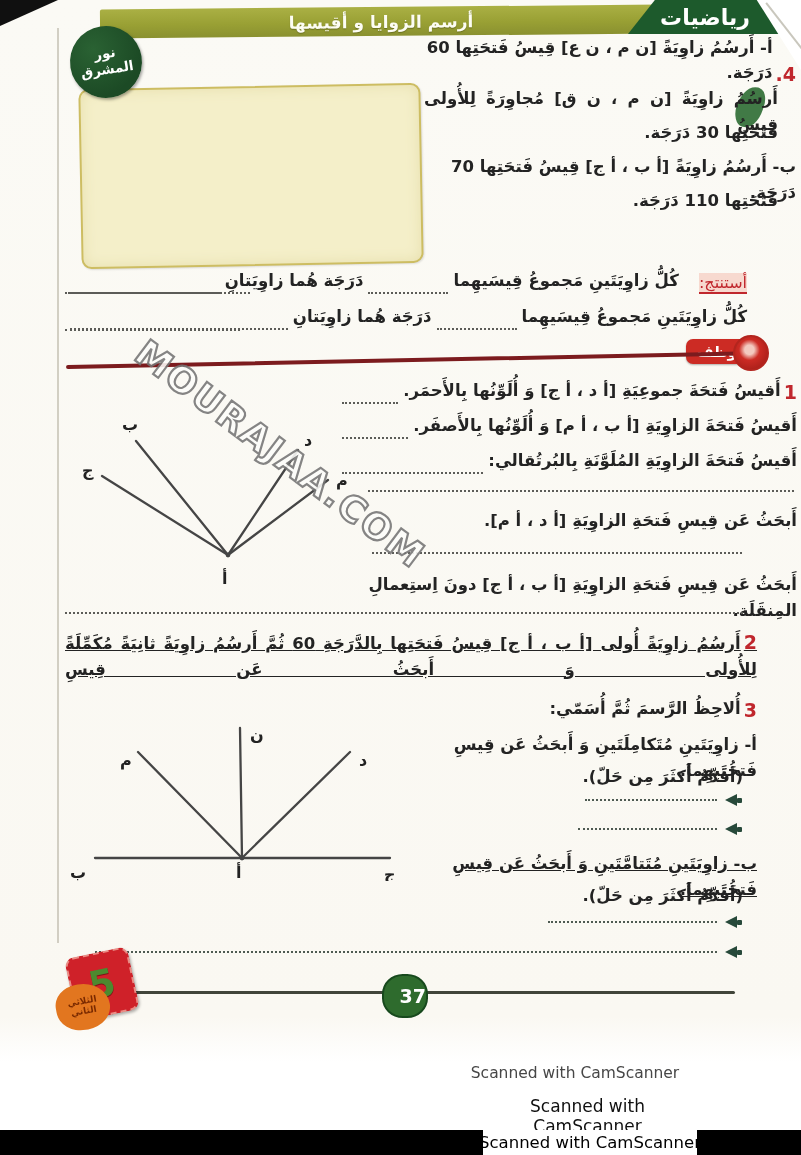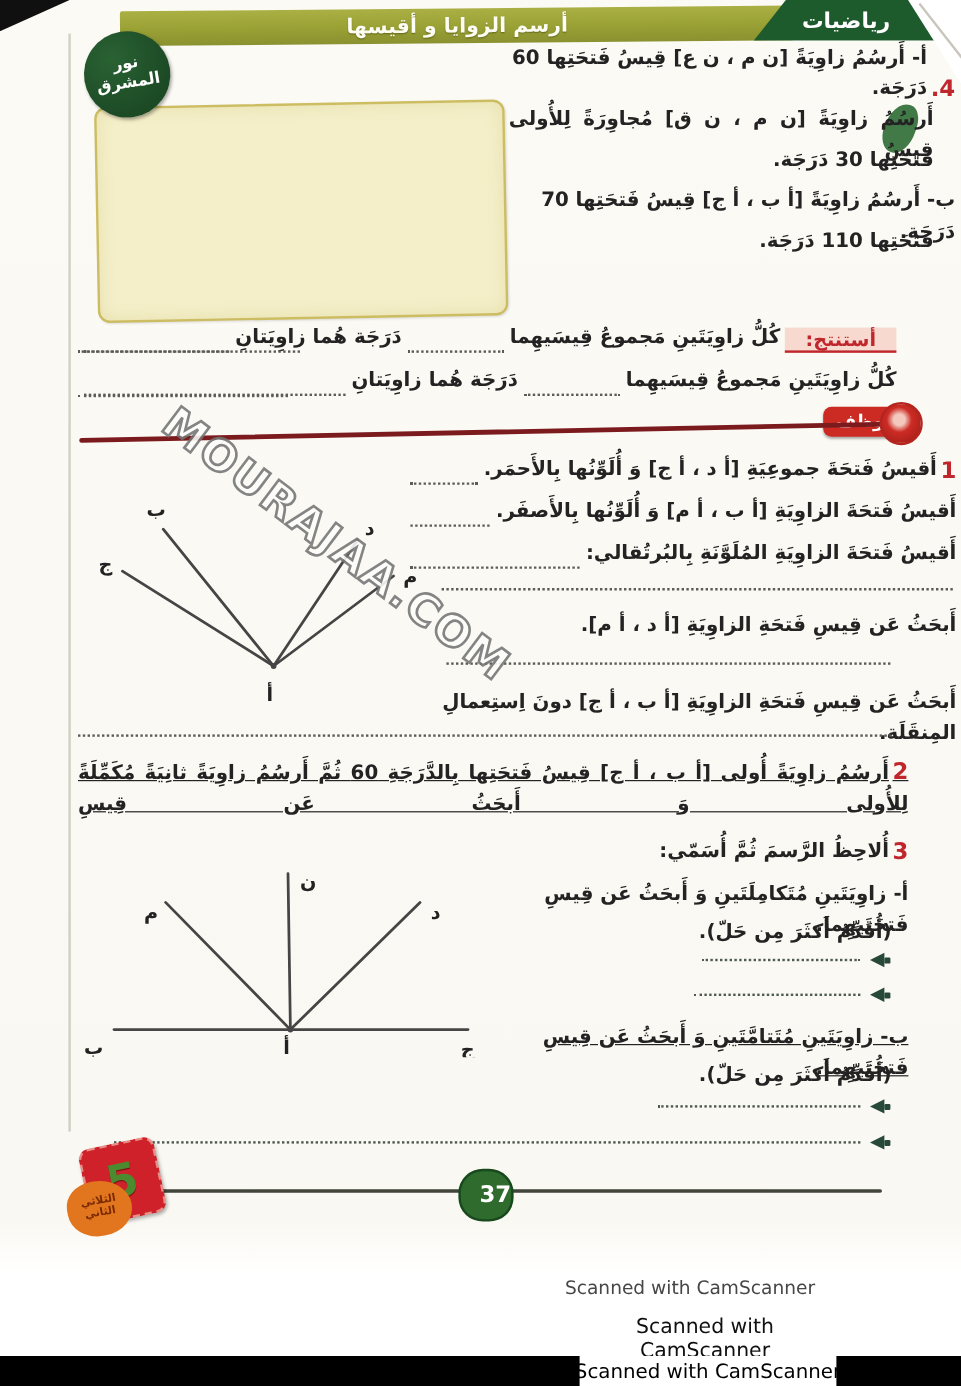--- a/index.html
+++ b/index.html
@@ -19,39 +19,39 @@
   .aline .tri{width:0;height:0;border:6px solid transparent;border-right:12px solid #27493a;margin-left:2px;}
   .aline .stub{width:5px;height:5px;background:#27493a;border-radius:1px;}
   .banner{left:100px;top:7px;width:562px;height:29px;
           background:linear-gradient(180deg,#aab044 0%,#99a034 55%,#8a9130 100%);
           transform:rotate(-0.5deg);border-radius:2px;
           display:flex;align-items:center;justify-content:center;}
   .banner span{color:#fdfdf3;font-weight:800;font-size:17px;text-shadow:0 1px 1px #6b7020;}
   .tab{left:628px;top:0;width:168px;height:34px;background:#1d5a2c;
        clip-path:polygon(16% 0,100% 0,100% 100%,0 100%);
        display:flex;align-items:center;justify-content:center;}
-  .tab span{color:#fff;font-weight:800;font-size:18px;padding-right:14px;}
+  .tab span{color:#fff;font-weight:800;font-size:22px;padding-right:14px;}
   .curl{right:0;top:0;width:54px;height:70px;background:#fff;
         clip-path:polygon(18% 0,100% 0,100% 100%);z-index:3;}
   .curl-line{right:8px;top:-6px;width:2px;height:84px;background:#c9c7bd;
              transform:rotate(-38deg);z-index:4;}
   .corner{left:0;top:0;width:58px;height:26px;background:#101010;
           clip-path:polygon(0 0,100% 0,0 100%);}
   .leaf{left:737px;top:86px;width:26px;height:42px;background:#2c6b33;
         border-radius:60% 40% 55% 45%;transform:rotate(18deg);opacity:.9;}
   .badge{left:70px;top:26px;width:72px;height:72px;border-radius:50%;
          background:radial-gradient(circle at 35% 30%,#2a6233,#1c4a25 70%);
          transform:rotate(-9deg);display:flex;flex-direction:column;
          align-items:center;justify-content:center;z-index:2;box-shadow:1px 2px 3px rgba(0,0,0,.35);}
   .badge span{color:#fff;font-weight:800;font-size:13.5px;line-height:1.15;}
   .notebox{left:80px;top:86px;width:338px;height:176px;background:#f4efc9;
            border:2px solid #cdbd62;border-radius:10px;transform:rotate(-1.1deg);
            box-shadow:inset 0 0 14px #e7dfad,1px 1px 2px rgba(0,0,0,.12);}
   .concl-label{color:#c0272d;background:#f7d9cf;border-bottom:2px solid #c0272d;
-               padding:0 17px;font-weight:700;margin-left:4px;white-space:nowrap;}
+               padding:0 0;font-weight:400;margin-left:20px;white-space:nowrap;}
   .dots-fixed{display:inline-block;border-bottom:2px dotted #5c5c58;height:4px;width:80px;margin:0 5px;}
   .pill{left:686px;top:339px;width:72px;height:25px;background:#cc2b24;border-radius:7px;
         display:flex;align-items:center;justify-content:center;box-shadow:0 1px 2px rgba(0,0,0,.3);}
   .pill span{color:#fff;font-weight:800;font-size:14.5px;}
   .emblem{left:733px;top:335px;width:32px;height:32px;border-radius:50%;
           background:radial-gradient(circle at 45% 40%,#f3c9bf 18%,#cc2b24 40%,#9e1c16 95%);
           border:2px solid #b3251e;z-index:2;}
   .redrule{left:66px;top:365px;width:688px;height:4px;background:#7c1b1e;
            transform:rotate(-1.15deg);transform-origin:left top;border-radius:2px;}
   .watermark{left:152px;top:332px;font-size:36px;font-weight:800;letter-spacing:2px;

